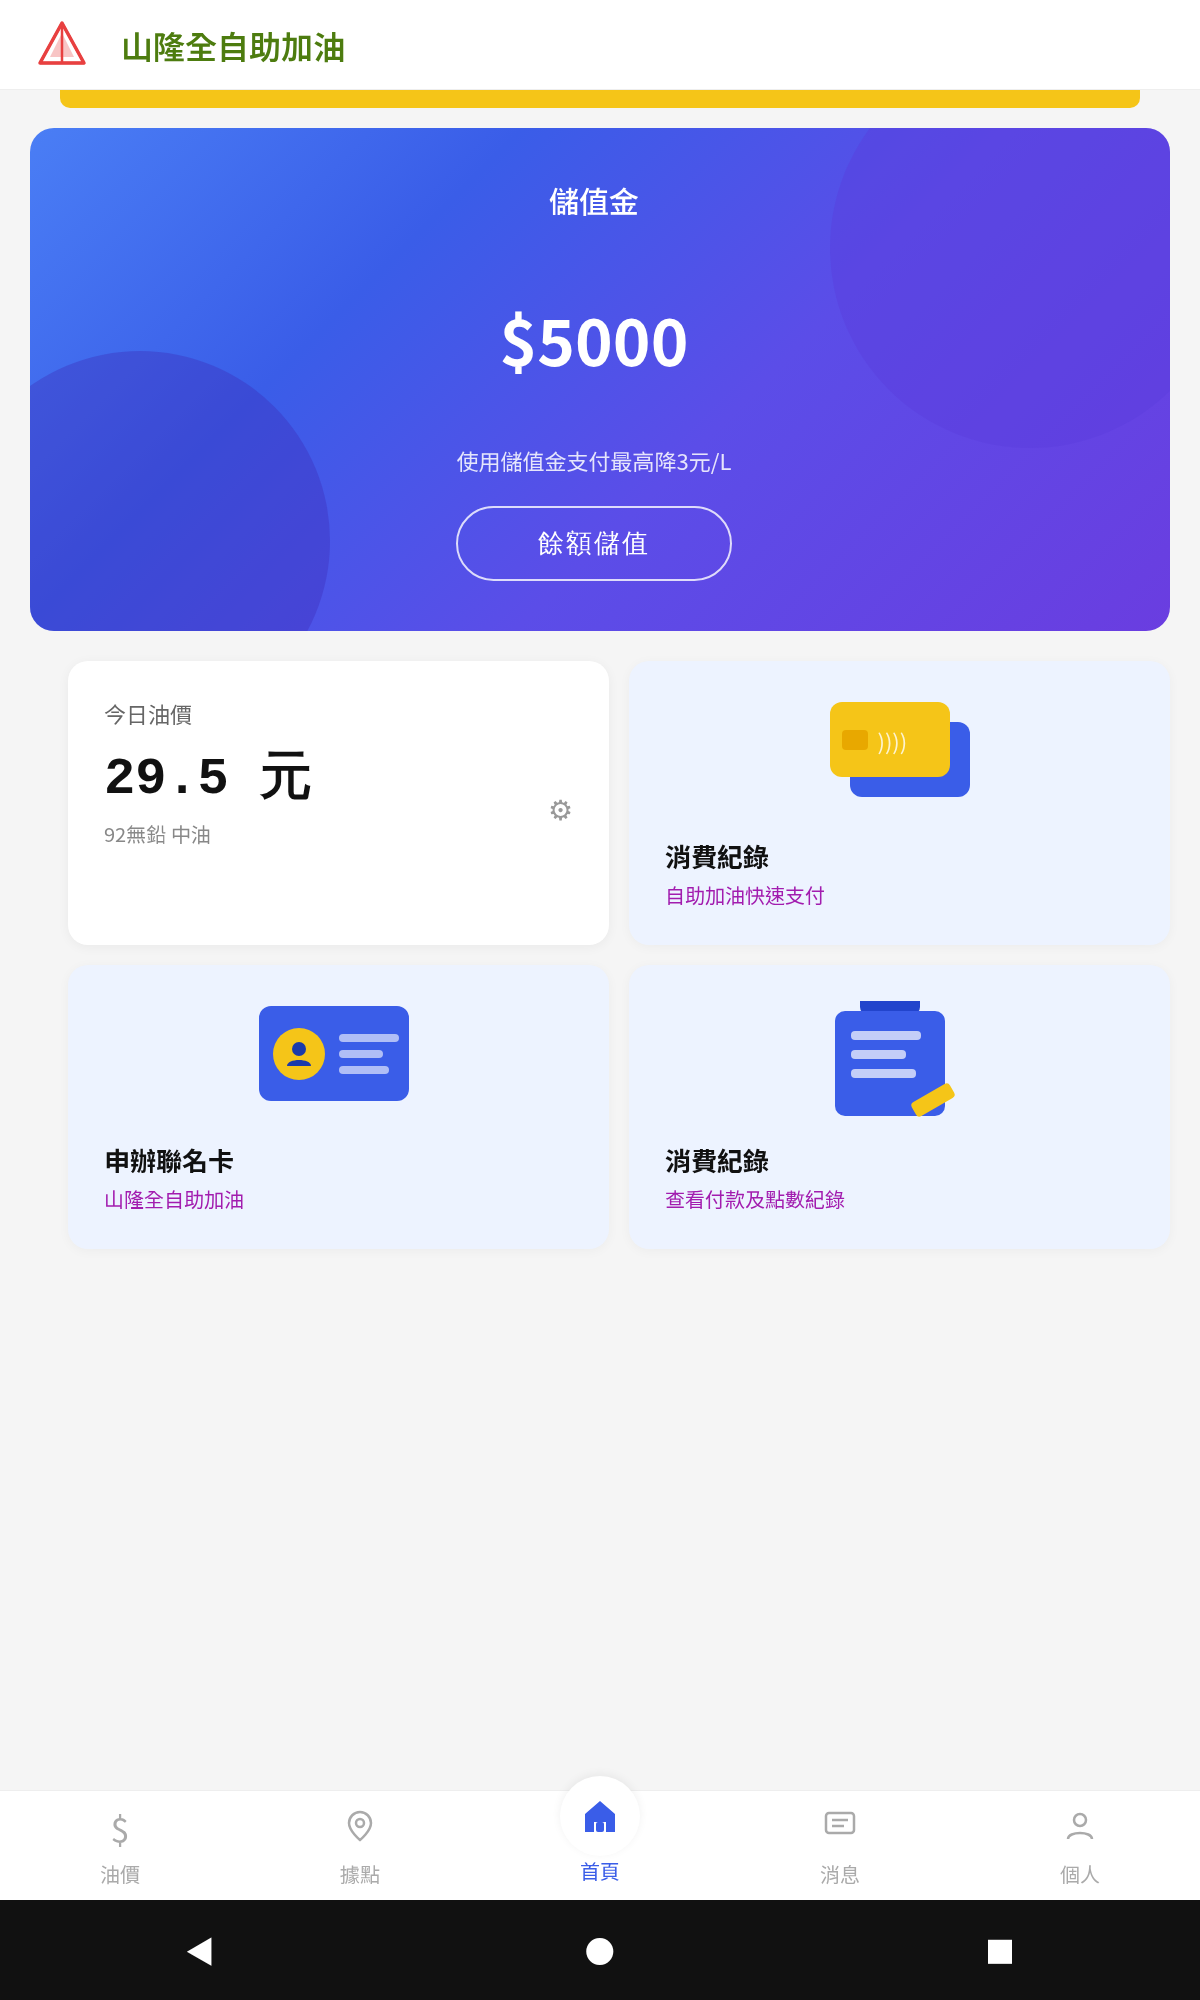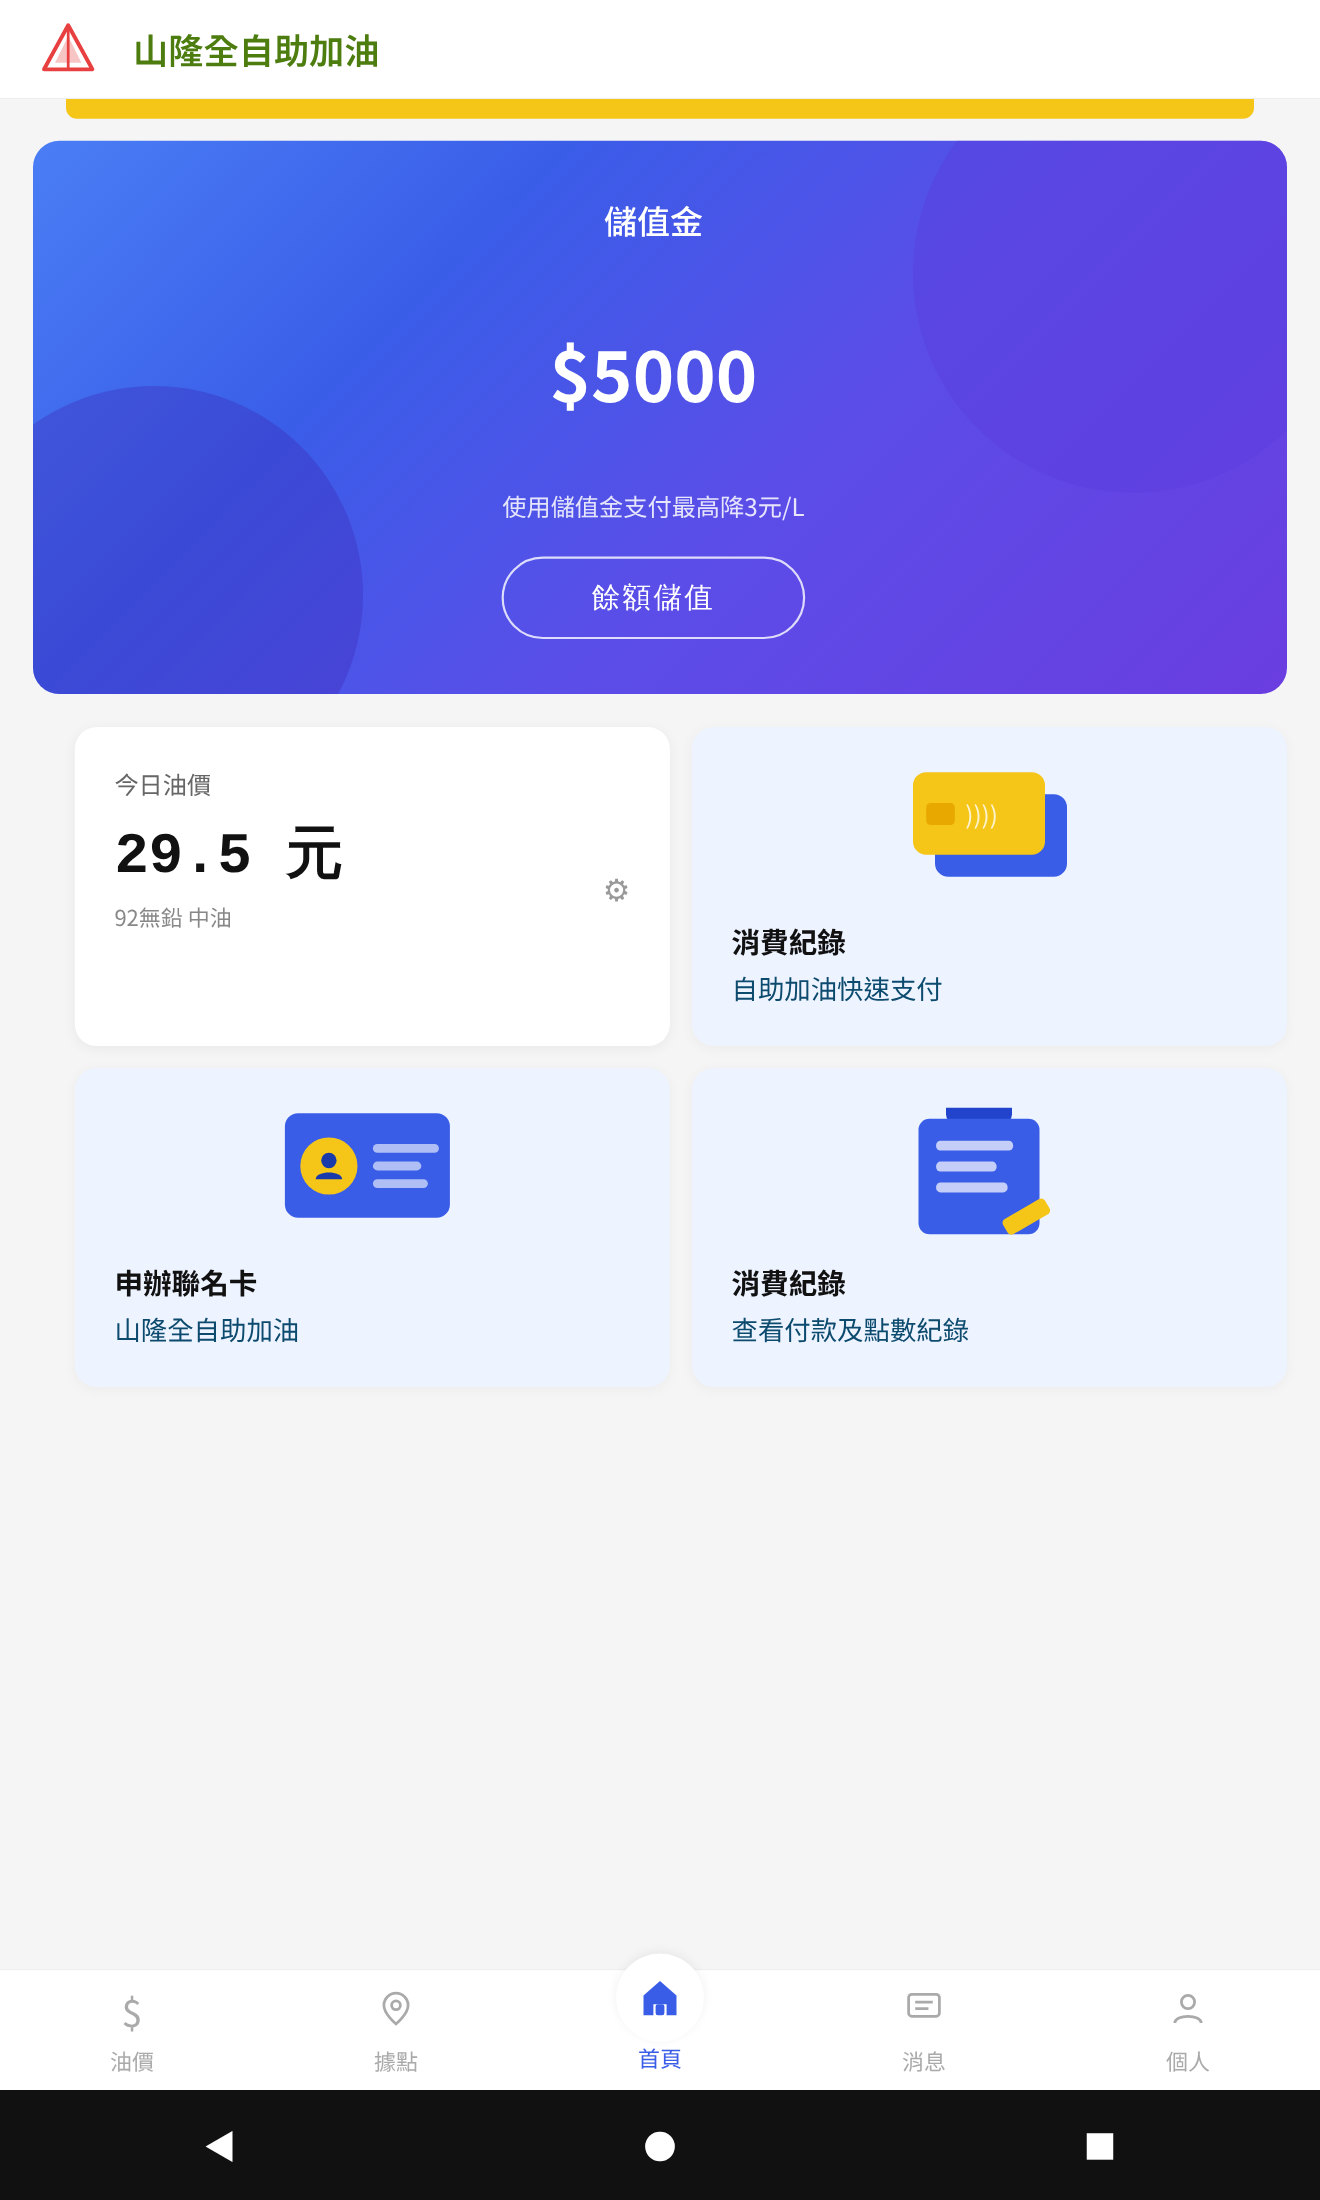--- a/index.html
+++ b/index.html
@@ -176,22 +176,22 @@
       align-items: center;
       height: 120px;
     }
     .feature-title {
       font-size: 26px;
       font-weight: 700;
       color: #111;
       margin-bottom: 6px;
     }
     .feature-sub {
-      font-size: 24px;
-      color: #0c4a6e;
+      font-size: 20px;
+      color: #a21caf;
     }
 
     
     .cc-icon-wrap {
       position: relative;
       width: 140px;
       height: 110px;
     }
     .cc-back {
       width: 120px;

